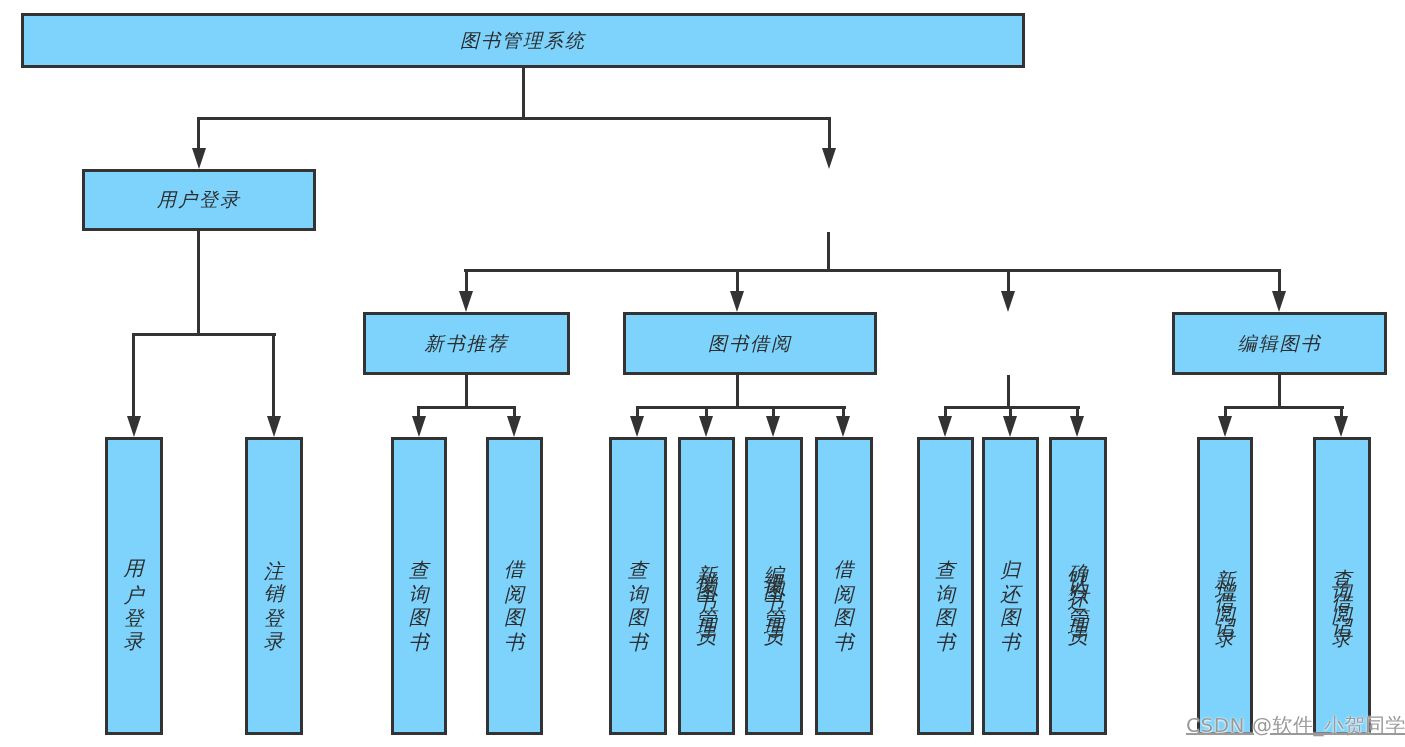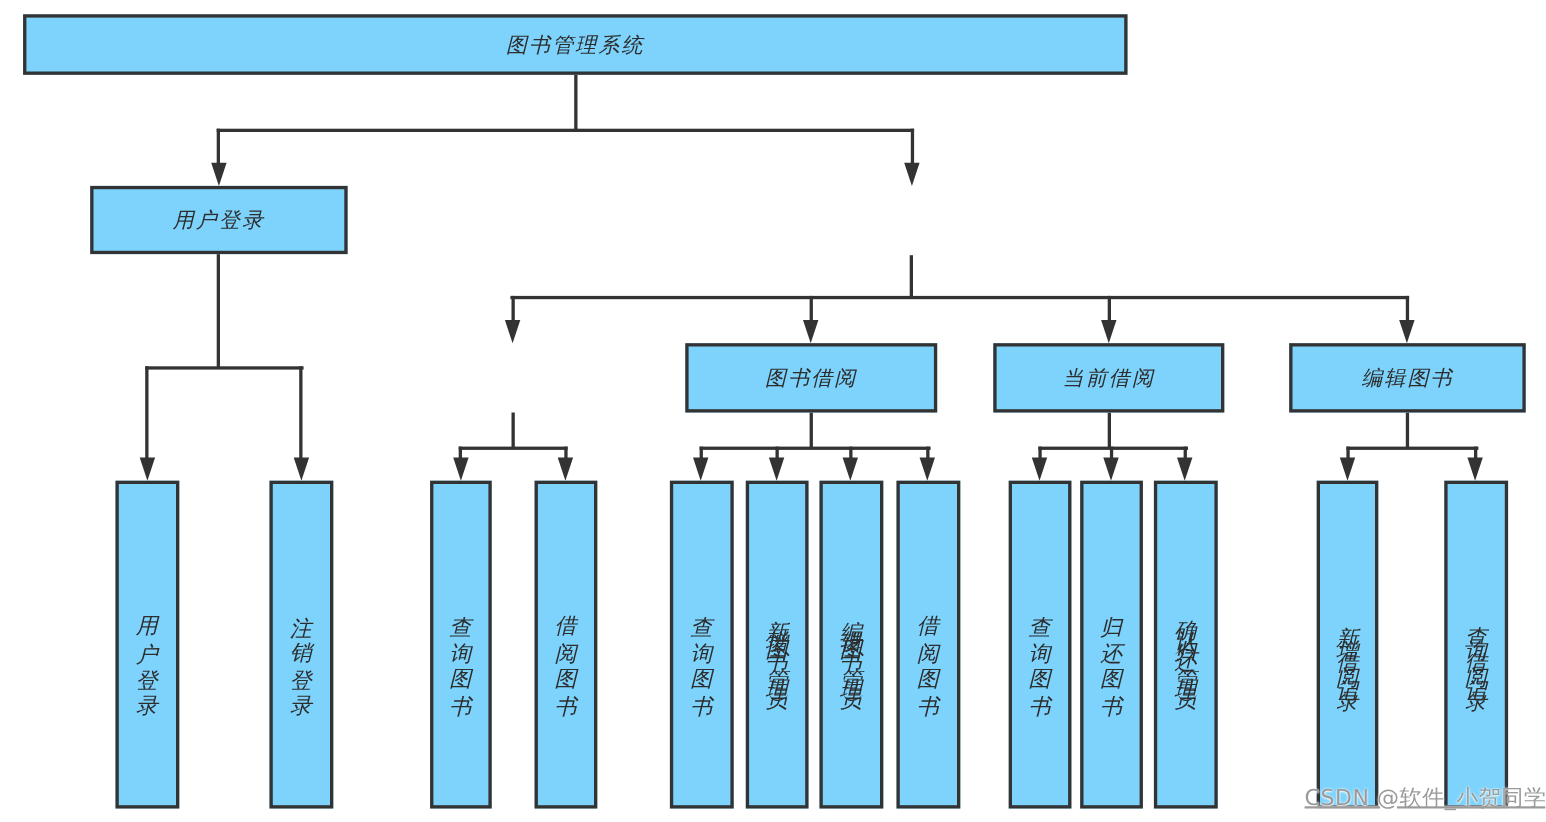--- a/index.html
+++ b/index.html
@@ -80,22 +80,22 @@
   <div class="hline" style="left:464px;top:269px;width:817px"></div>
   <div class="vline" style="left:465px;top:269px;height:24px"></div>
   <div class="arrow" style="left:459px;top:291px"></div>
   <div class="vline" style="left:736px;top:269px;height:24px"></div>
   <div class="arrow" style="left:730px;top:291px"></div>
   <div class="vline" style="left:1007px;top:269px;height:24px"></div>
   <div class="arrow" style="left:1001px;top:291px"></div>
   <div class="vline" style="left:1278px;top:269px;height:24px"></div>
   <div class="arrow" style="left:1272px;top:291px"></div>
 
-  <div class="box hbox" style="left:623px;top:312px;width:229px;height:63px">图书借阅</div>
-  <div class="box hbox" style="left:903px;top:312px;width:210px;height:63px">当前借阅</div>
+  <div class="box hbox" style="left:363px;top:312px;width:207px;height:63px">新书推荐</div>
+  <div class="box hbox" style="left:623px;top:312px;width:254px;height:63px">图书借阅</div>
   <div class="box hbox" style="left:1172px;top:312px;width:215px;height:63px">编辑图书</div>
 
   <div class="vline" style="left:465px;top:375px;height:33px"></div>
   <div class="hline" style="left:417px;top:406px;width:99px"></div>
   <div class="vline" style="left:417px;top:406px;height:13px"></div>
   <div class="arrow" style="left:412px;top:416px"></div>
   <div class="vline" style="left:513px;top:406px;height:13px"></div>
   <div class="arrow" style="left:507px;top:416px"></div>
 
   <div class="vline" style="left:736px;top:375px;height:33px"></div>

